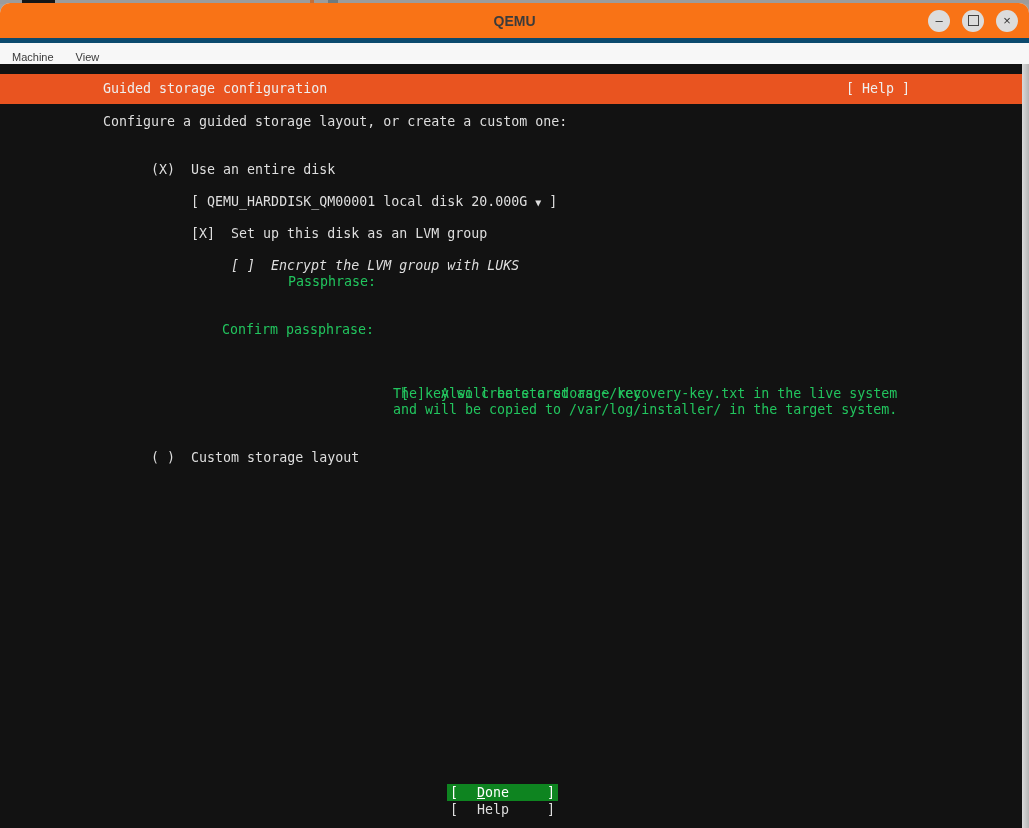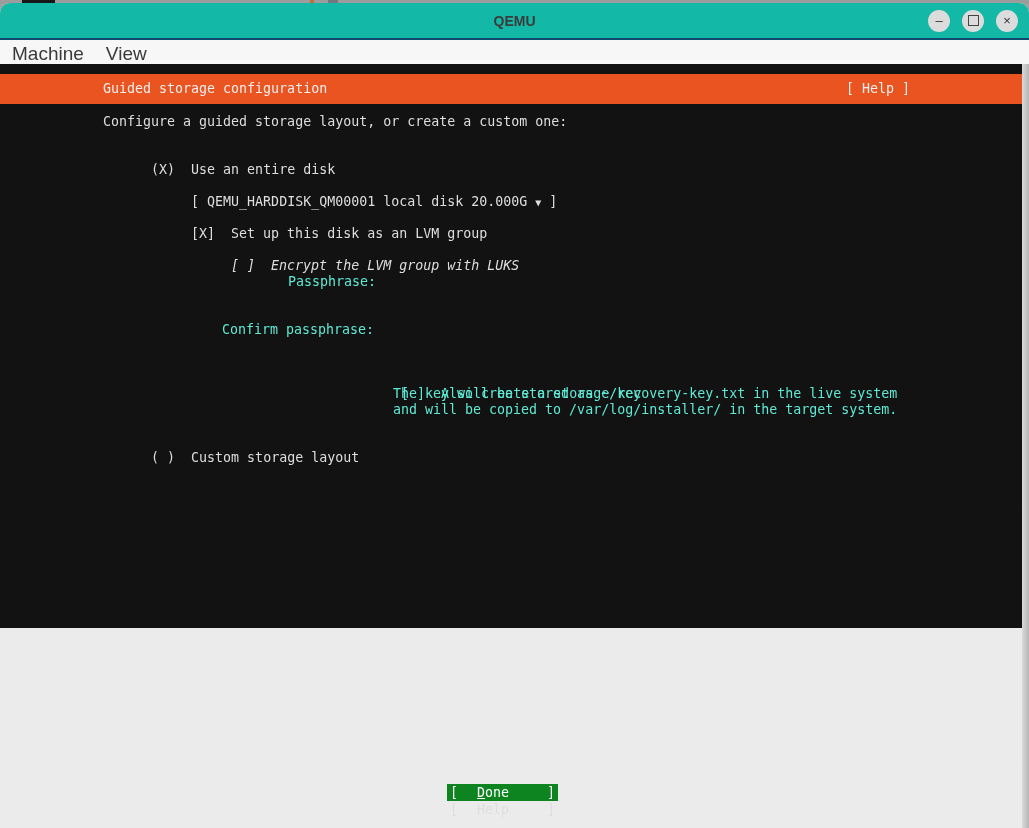--- a/index.html
+++ b/index.html
@@ -12,63 +12,63 @@
   .top-sliver{position:absolute;top:0;left:0;width:1029px;height:4px;background:#9c9c9c;}
   .top-sliver-dark{position:absolute;top:0;left:22px;width:33px;height:4px;background:#161616;}
   .top-speck-orange{position:absolute;top:0;left:310px;width:4px;height:4px;background:#c0703c;}
   .top-speck-gray{position:absolute;top:0;left:328px;width:10px;height:4px;background:#6f7b80;}
 
   .window{
     position:absolute;top:3px;left:0;width:1029px;height:825px;
     border-radius:10px 10px 0 0;overflow:hidden;background:#ebebeb;
   }
   .titlebar{
-    position:relative;height:35px;background:#14b8a6;border-bottom:2px solid #0c4a6e;
+    position:relative;height:35px;background:#f97316;border-bottom:5px solid #0c4a6e;
   }
   .titlebar-title{
     position:absolute;left:0;right:0;top:0;height:35px;
     display:flex;align-items:center;justify-content:center;
     font-weight:bold;font-size:14px;color:#3b3b3b;
   }
   .window-controls{
     position:absolute;right:11px;top:50%;transform:translateY(-50%);
     display:flex;gap:12px;
   }
   .wctrl{
     width:22px;height:22px;border-radius:50%;background:#dcdcdc;
     display:flex;align-items:center;justify-content:center;
     font-size:13px;line-height:1;color:#333;cursor:default;
   }
   .wctrl .sq{display:block;width:9px;height:9px;border:1.5px solid #444;}
   .menubar{
     height:28px;background:#f7f7f7;display:flex;align-items:center;
-    padding-left:10px;gap:18px;font-size:19px;color:#3a3a3a;
+    padding-left:10px;gap:18px;font-size:11px;color:#3a3a3a;
   }
   .menubar .menu-item{padding:2px 2px;}
 
   
   .display{
-    position:absolute;top:61px;left:0;width:1022px;height:564px;
+    position:absolute;top:61px;left:0;width:1022px;height:764px;
     background:#121212;
     font-family:"DejaVu Sans Mono", monospace;
     font-size:13.3px;line-height:16px;color:#dedede;
   }
   .right-strip{
     position:absolute;top:61px;right:0;width:7px;height:764px;
     background:linear-gradient(to right,#dadada,#b5b5b5);
   }
   .header-bar{
     position:absolute;top:10px;left:0;width:100%;height:30px;
     background:#e95420;color:#efefef;
   }
   .header-bar .hdr-title{position:absolute;left:103px;top:7px;white-space:pre;}
   .header-bar .hdr-help{position:absolute;left:846px;top:7px;white-space:pre;}
 
   .tline{position:absolute;white-space:pre;}
-  .dim{color:#5eead4;}
+  .dim{color:#22c55e;}
   .lbl{margin-left:16px;}
 
   .btn{
     position:absolute;left:447px;width:111px;height:17px;
     display:flex;align-items:center;box-sizing:border-box;padding:0 3px;
     white-space:pre;
   }
   .btn .btn-label{margin-left:8px;flex:1;padding-left:11px;}
   .btn-done{top:720px;background:#0e8420;color:#ffffff;}
   .btn-done .btn-label::first-letter{text-decoration:underline;}

